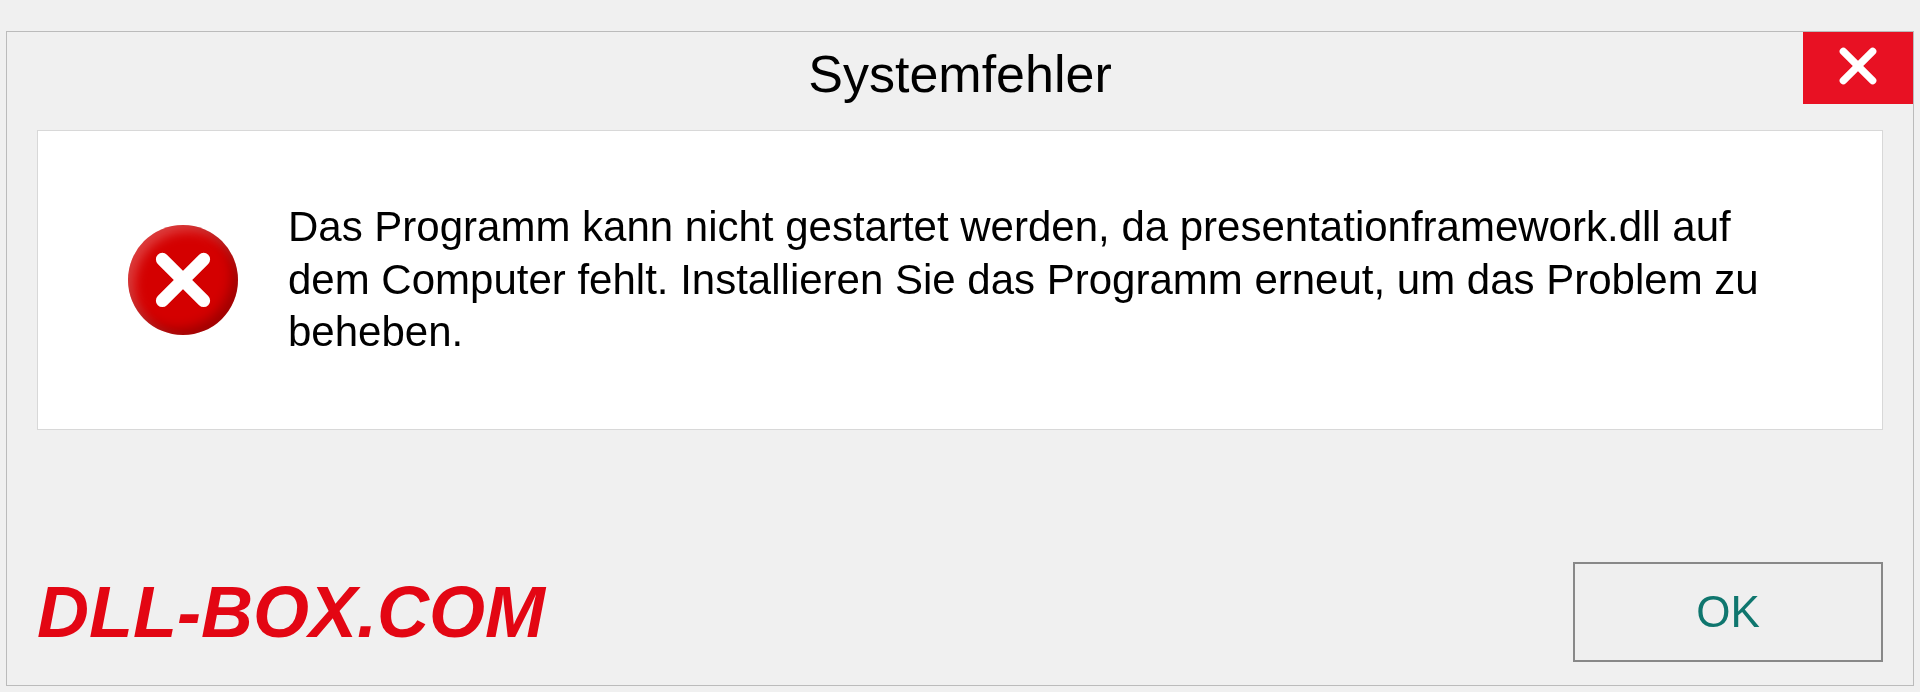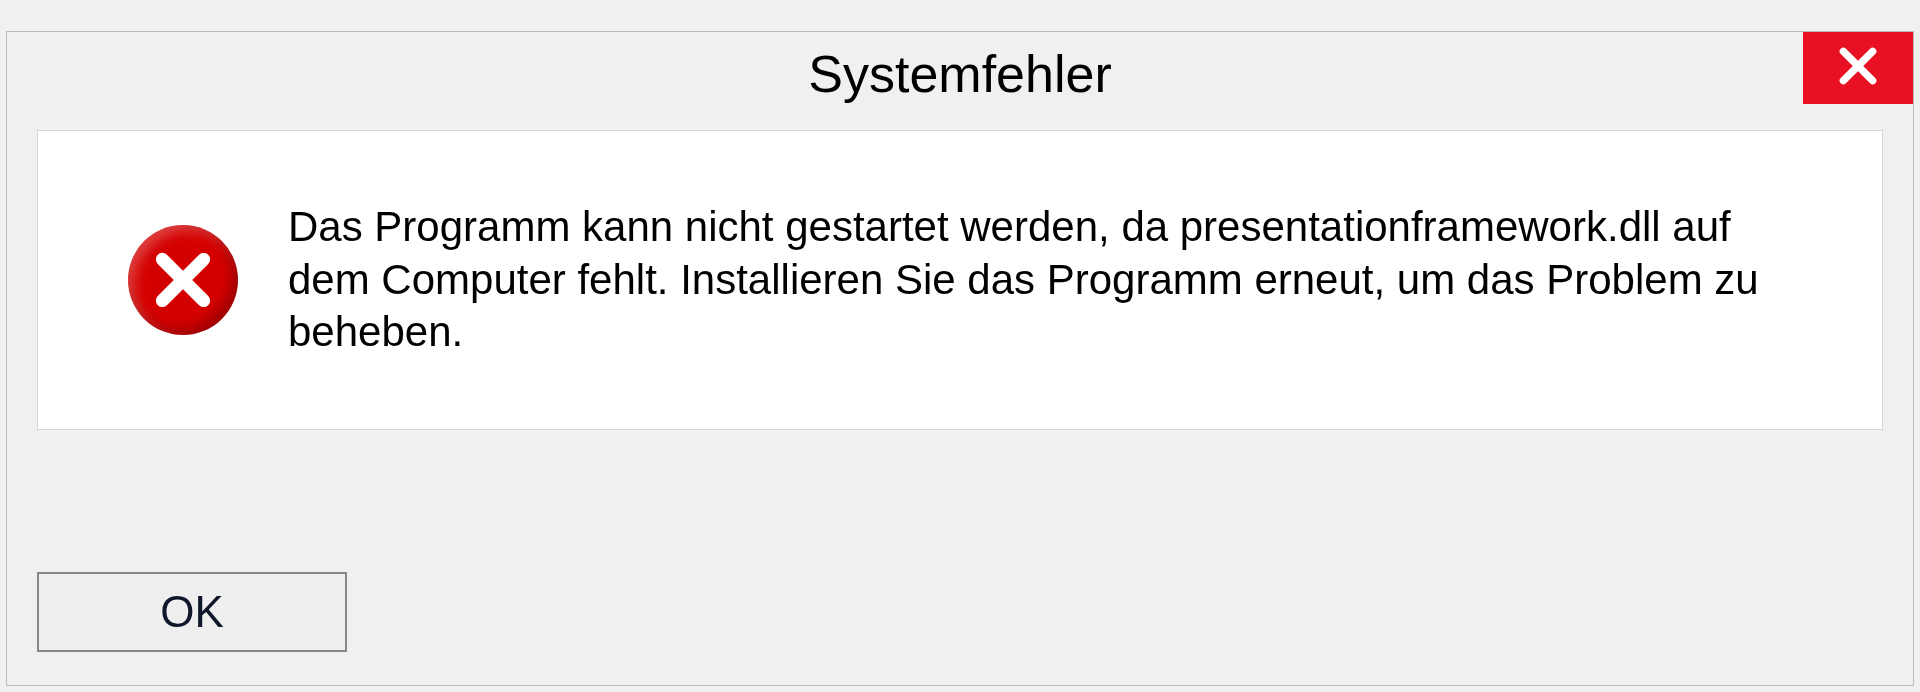--- a/index.html
+++ b/index.html
@@ -101,25 +101,25 @@
     .watermark {
       font-family: Arial, sans-serif;
       font-size: 72px;
       font-weight: 900;
       font-style: italic;
       color: #e30613;
       letter-spacing: 0px;
     }
     .ok-btn {
       width: 310px;
-      height: 80px;
+      height: 100px;
       background: #efefef;
       border: 2px solid #888;
       font-size: 44px;
-      color: #0f172a;
+      color: #0f766e;
       display: flex;
       align-items: center;
       justify-content: center;
       cursor: pointer;
       font-family: "Segoe UI", Arial, sans-serif;
     }
   </style>
 </head>
 <body>
 
@@ -140,15 +140,16 @@
       <div class="error-icon-circle">
         <svg viewBox="0 0 24 24">
           <path d="M4 4 L20 20 M20 4 L4 20" stroke="#fff" stroke-width="5" stroke-linecap="round" fill="none"></path>
         </svg>
       </div>
     </div>
     <div class="message">Das Programm kann nicht gestartet werden, da presentationframework.dll auf dem Computer fehlt. Installieren Sie das Programm erneut, um das Problem zu beheben.</div>
   </div>
 
   <div class="footer">
+    <div class="watermark">DLL-BOX.COM</div>
     <button class="ok-btn">OK</button>
   </div>
 </div>
 
 </body></html>

